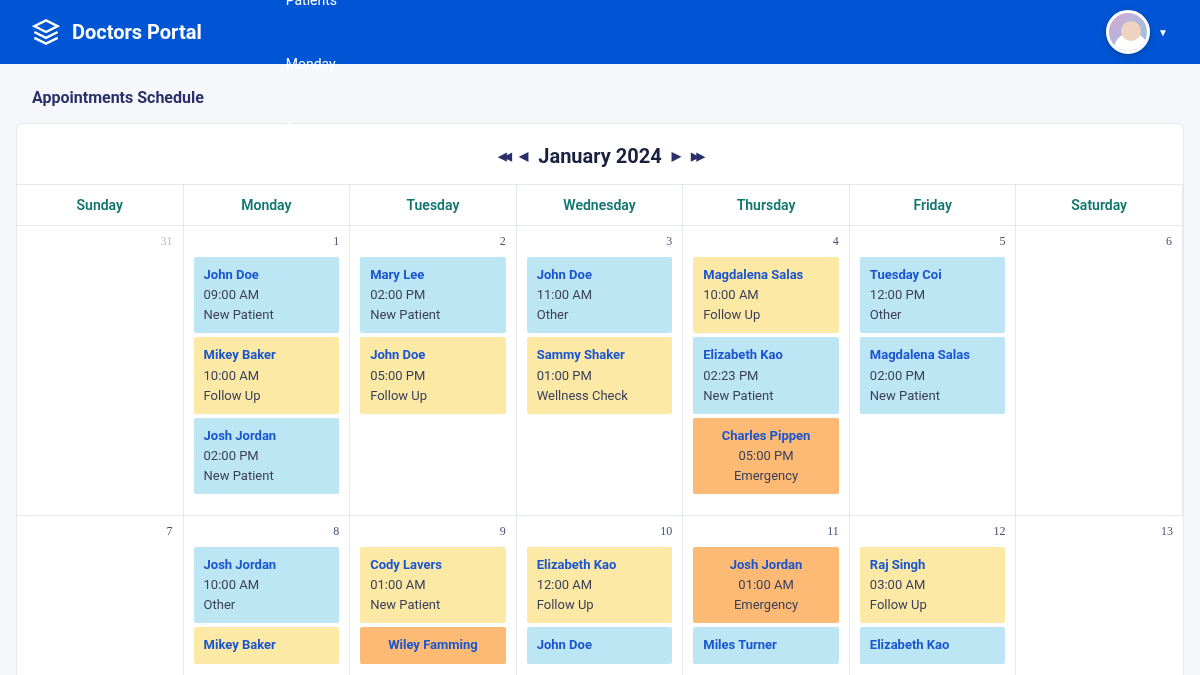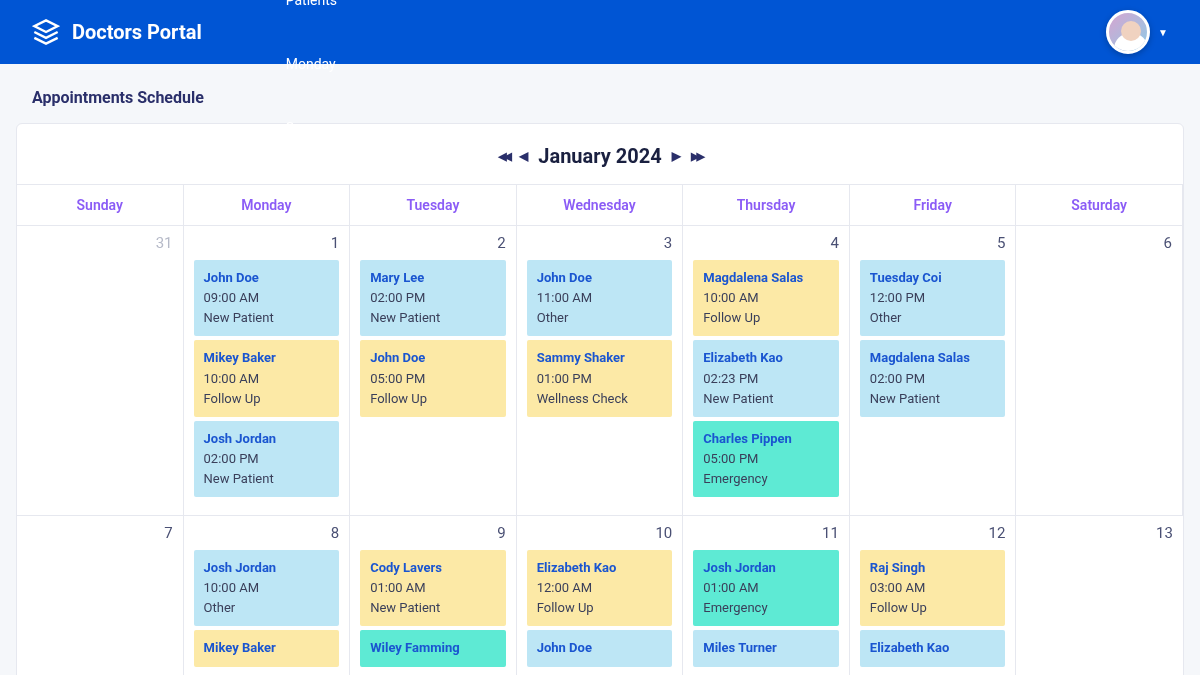--- a/index.html
+++ b/index.html
@@ -98,56 +98,57 @@
     grid-template-columns: repeat(7, 1fr);
     border-top: 1px solid #e6e8ef;
   }
   .dayhead {
     text-align: center;
     padding: 12px 0;
     font-size: 14px;
     font-weight: 600;
     border-right: 1px solid #e6e8ef;
     border-bottom: 1px solid #e6e8ef;
-    color: #8b5cf6;
+    color: #0f766e;
   }
   .dayhead:last-child { border-right: none; }
 
   .cell {
     min-height: 290px;
     border-right: 1px solid #e6e8ef;
     border-bottom: 1px solid #e6e8ef;
     padding: 8px 10px;
     position: relative;
   }
   .cell:last-child { border-right: none; }
 
   .daynum {
     text-align: right;
-    font-size: 15px;
+    font-size: 12px;
     color: #4a5074;
     margin-bottom: 8px;
+    font-family: Liberation Serif, serif;
   }
   .daynum.muted { color: #b6bac8; }
 
   .appt {
     border-radius: 2px;
     padding: 8px 10px;
     margin-bottom: 4px;
     font-size: 13px;
     line-height: 1.55;
     cursor: pointer;
   }
   .appt .name { font-weight: 700; color: #1a55d0; }
   .appt.yellow .name { color: #1a55d0; }
   .appt.orange .name { color: #1a55d0; }
   .appt .time, .appt .type { color: #3a3f5a; }
   .appt.blue   { background: #bde6f5; }
   .appt.yellow { background: #fce9a6; }
-  .appt.orange { background: #5eead4; }
+  .appt.orange { background: #fdba74; text-align: center; }
 </style>
 </head>
 <body>
 
 <div class="header">
   <div class="logo">
     <svg class="logo-icon" viewBox="0 0 24 24" fill="none" stroke="#fff" stroke-width="2">
       <polygon points="12,2 22,7 12,12 2,7"></polygon>
       <polyline points="2,12 12,17 22,12"></polyline>
       <polyline points="2,17 12,22 22,17"></polyline>

